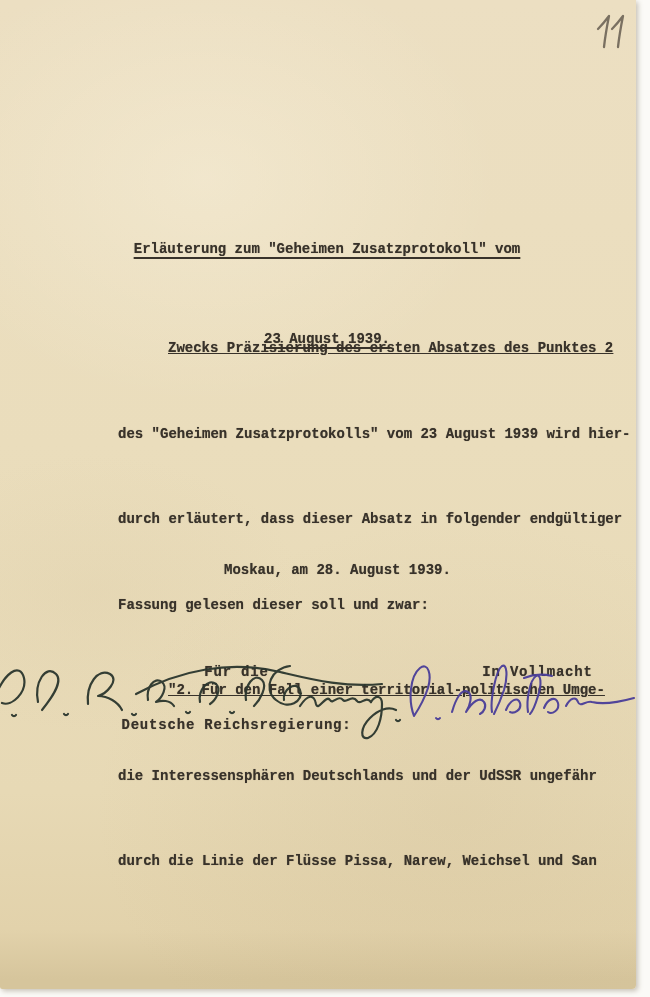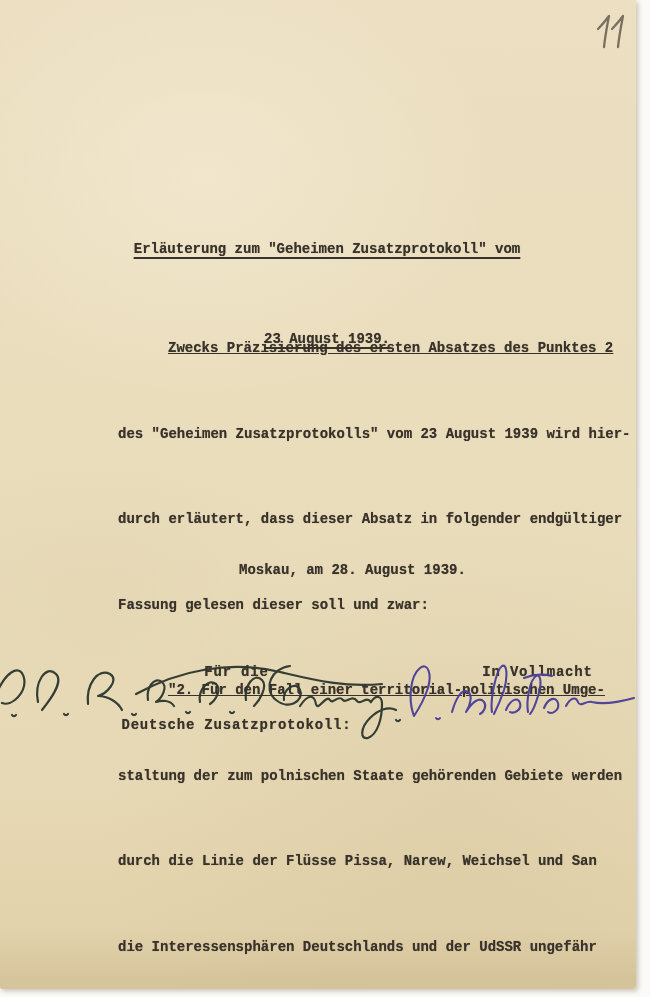--- a/index.html
+++ b/index.html
@@ -31,21 +31,21 @@
   }
   .title-block { left:117px; top:174px; width:420px; text-align:center; line-height:30px; }
   .title-block .u {
     text-decoration:underline;
     text-underline-offset:4px;
     text-decoration-thickness:1.5px;
   }
   .body-block { left:118px; top:277px; width:524px; line-height:28.5px; }
   .body-block .line { white-space:pre; }
   .body-block .indent { padding-left:50px;text-decoration:underline; }
-  .dateline { left:239px; top:556px; line-height:28.5px; }
+  .dateline { left:224px; top:556px; line-height:28.5px; }
   .sig-label { width:237px; text-align:center; line-height:17.5px; letter-spacing:0.8px; top:629px;font-family:Liberation Mono, monospace; }
   .sig-label.left { left:118px; }
   .sig-label.right { left:419px; }
   .overlay-svg { position:absolute; left:0; top:0; width:650px; height:997px; pointer-events:none; }
 </style>
 </head>
 <body>
 
 <div class="paper"></div>
 
@@ -53,31 +53,30 @@
   <div class="u">Erläuterung zum "Geheimen Zusatzprotokoll" vom</div>
   <div class="u">23 August 1939.</div>
 </div>
 
 <div class="tw body-block">
   <div class="line indent">Zwecks Präzisierung des ersten Absatzes des Punktes 2</div>
   <div class="line">des "Geheimen Zusatzprotokolls" vom 23 August 1939 wird hier-</div>
   <div class="line">durch erläutert, dass dieser Absatz in folgender endgültiger</div>
   <div class="line">Fassung gelesen dieser soll und zwar:</div>
   <div class="line indent">"2. Für den Fall einer territorial-politischen Umge-</div>
-  <div class="line">staltung der zum polnischen Staate gehörenden Gebiete werden</div>
+  <div class="line">die Interessensphären Deutschlands und der UdSSR ungefähr</div>
   <div class="line">durch die Linie der Flüsse Pissa, Narew, Weichsel und San</div>
-  <div class="line">die Interessensphären Deutschlands und der UdSSR ungefähr</div>
   
 </div>
 
 <div class="tw dateline">Moskau, am 28. August 1939.</div>
 
 <div class="tw sig-label left">
   <div>Für die</div>
-  <div>Deutsche Zusatzprotokoll:</div>
+  <div>Deutsche Reichsregierung:</div>
 </div>
 <div class="tw sig-label right">
   <div>In Vollmacht</div>
 </div>
 
 <svg class="overlay-svg" viewBox="0 0 650 997" xmlns="http://www.w3.org/2000/svg">
 
   <g stroke="#6e6557" stroke-width="2.3" fill="none" stroke-linecap="round" stroke-linejoin="round" opacity="0.9">
     <path d="M 598 29 C 602 25, 606 20, 609 16 C 607 26, 605 38, 604 47"></path>
     <path d="M 612 29 C 616 25, 620 20, 623 16 C 621 26, 619 38, 618 47"></path>

